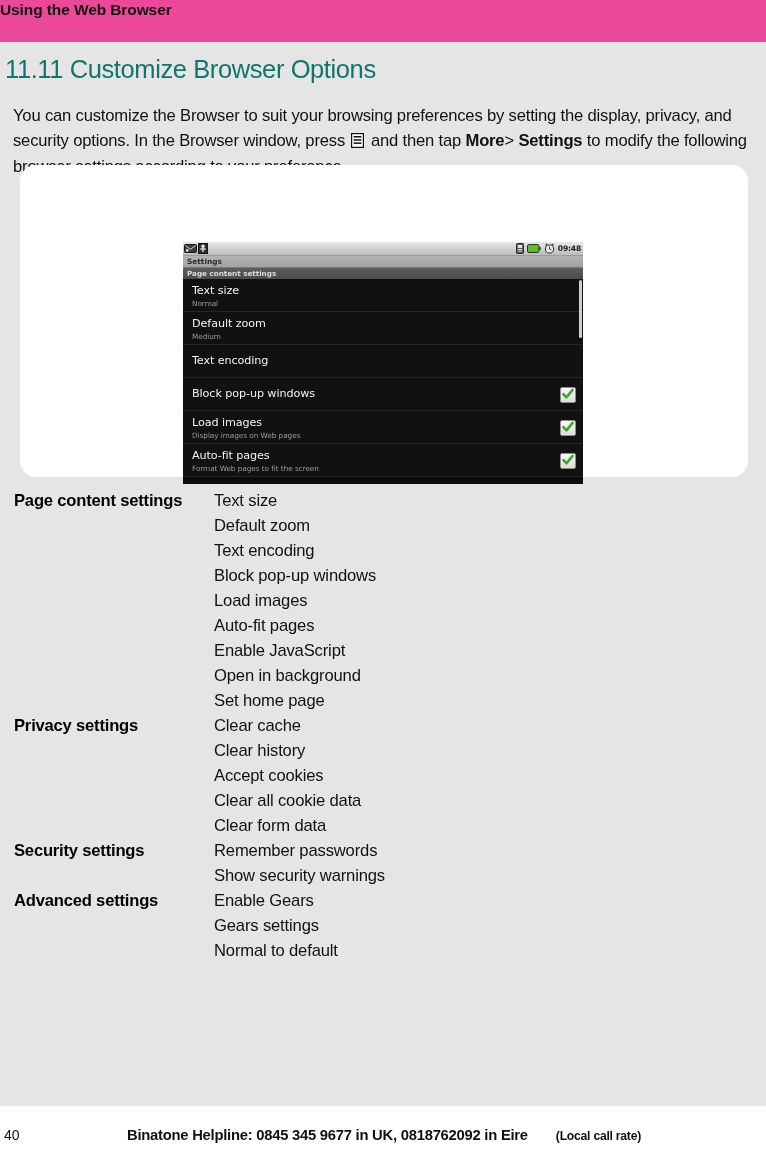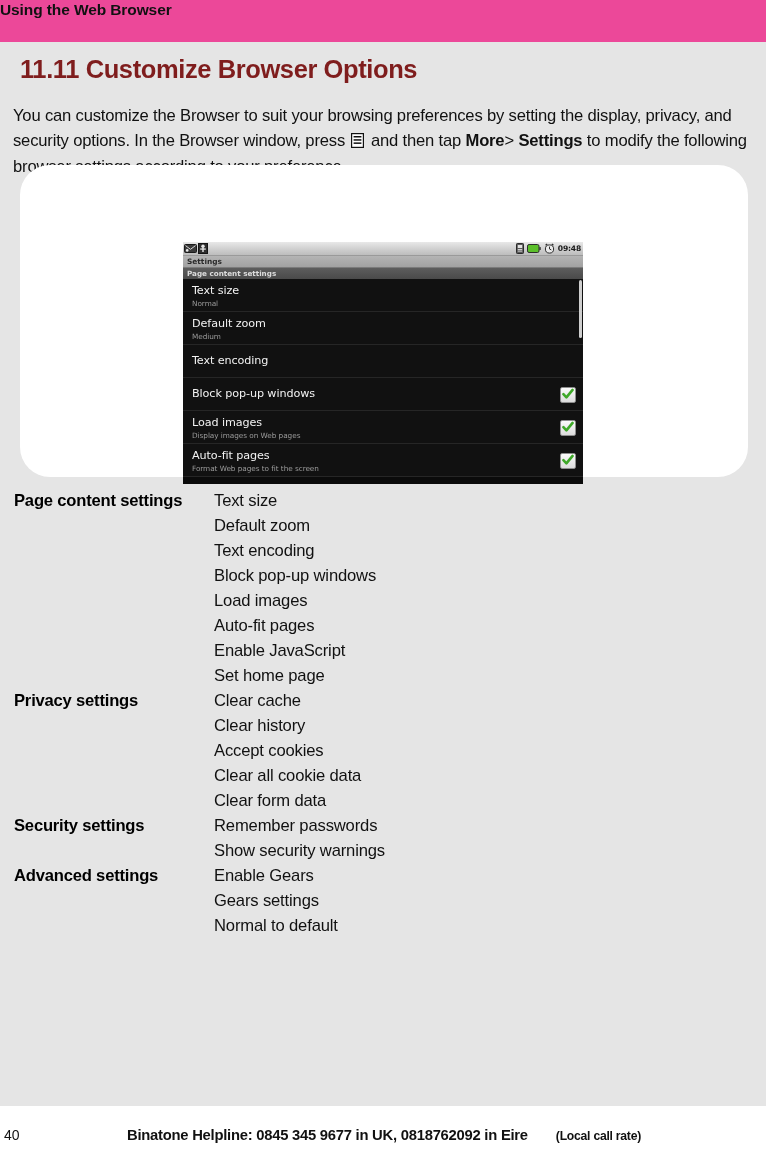--- a/index.html
+++ b/index.html
@@ -41,27 +41,27 @@
     position: absolute;
     top: 42px;
     left: 0px;
     width: 766px;
     height: 1064px;
     background: #e5e5e5;
   }
 
   .section-title {
     position: absolute;
-    left: 20px;
+    left: 5px;
     top: 12px;
     font-size: 25.5px;
-    font-weight: bold;
+    font-weight: normal;
     letter-spacing: -0.4px;
     line-height: 30px;
-    color: #7f1d1d;
+    color: #0f766e;
     white-space: nowrap;
   }
 
   .intro-para {
     position: absolute;
     left: 13px;
     top: 44px;
     width: 740px;
     font-size: 16.6px;
     line-height: 25.5px;
@@ -81,21 +81,21 @@
   .menu-glyph svg { display:block; }
 
   
   .figure-panel {
     position: absolute;
     left: 20px;
     top: 123px;
     width: 728px;
     height: 312px;
     background: #ffffff;
-    border-radius: 30px;
+    border-radius: 16px;
   }
 
   
   .device-shot {
     position: absolute;
     left: 163px;
     top: 77px;
     width: 400px;
     height: 242px;
     background: #0b0b0b;
@@ -448,20 +448,24 @@
       <div class="st-row">
         <div class="st-label"></div>
         <div class="st-value">Auto-fit pages</div>
       </div>
       <div class="st-row">
         <div class="st-label"></div>
         <div class="st-value">Enable JavaScript</div>
       </div>
       <div class="st-row">
         <div class="st-label"></div>
+        <div class="st-value">Open in background</div>
+      </div>
+      <div class="st-row">
+        <div class="st-label"></div>
         <div class="st-value">Set home page</div>
       </div>
     </div>
 
     <div class="st-group">
       <div class="st-row">
         <div class="st-label">Privacy settings</div>
         <div class="st-value">Clear cache</div>
       </div>
       <div class="st-row">

